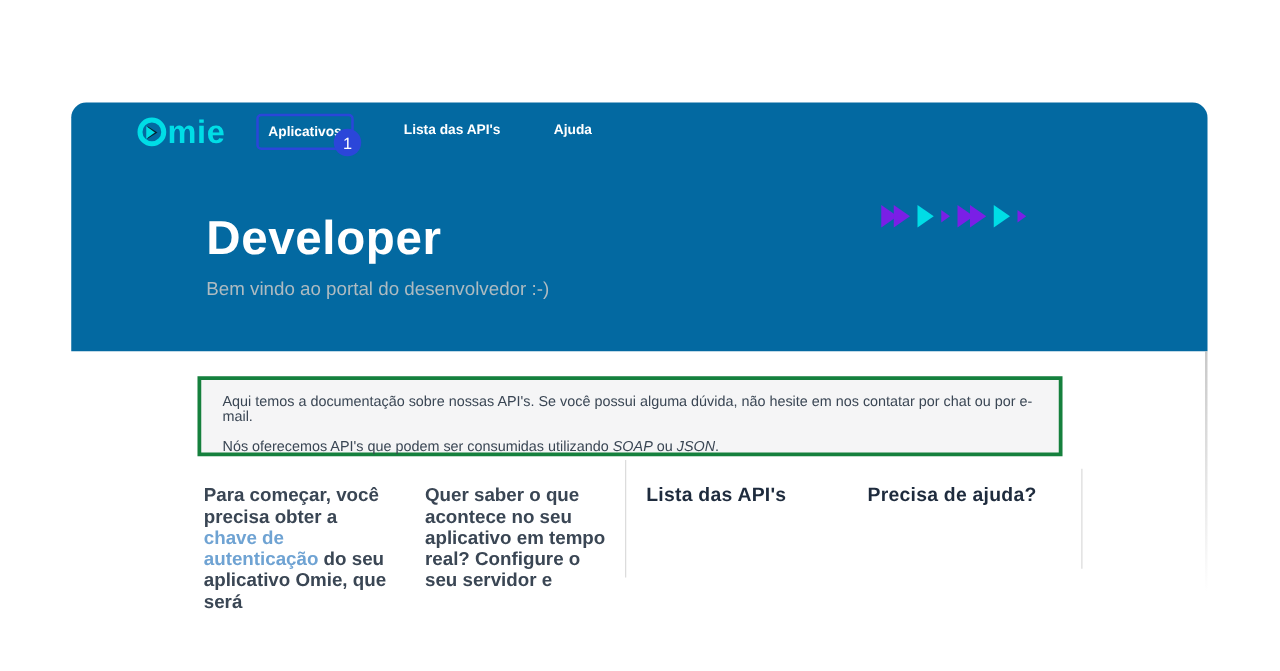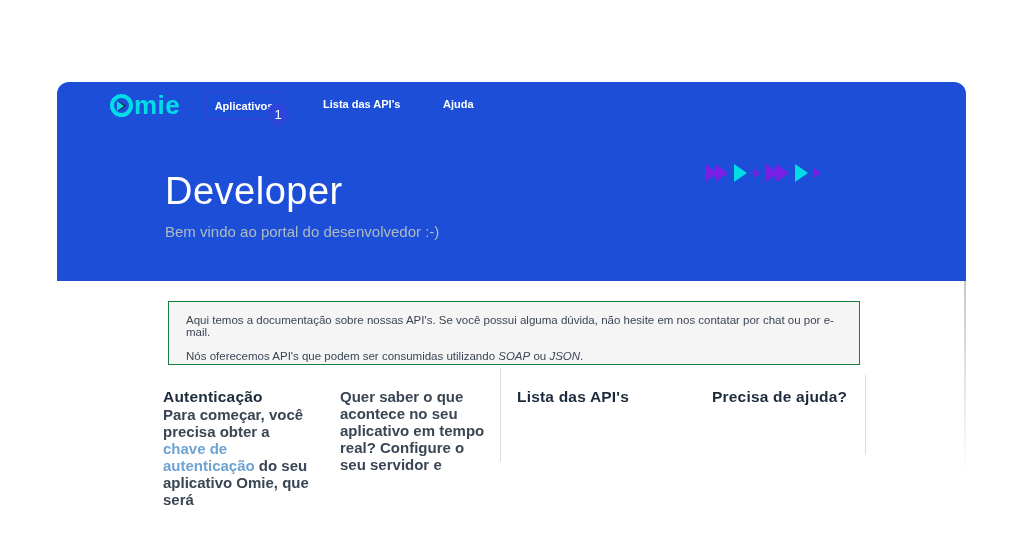--- a/index.html
+++ b/index.html
@@ -1,69 +1,69 @@
 <!DOCTYPE html>
 <html><head>
 <meta charset="utf-8">
 <style>
   html,body{margin:0;padding:0;background:#ffffff;}
   body{width:1024px;height:537px;overflow:hidden;font-family:"Liberation Sans",sans-serif;}
   .canvas{position:relative;width:1024px;height:537px;background:#ffffff;}
 
   
   .hero-panel{position:absolute;left:57px;top:82px;width:909px;height:199px;
-    background:#1d4ed8;border-radius:12px 12px 0 0;}
+    background:#0369a1;border-radius:12px 12px 0 0;}
 
   .logo{position:absolute;left:53px;top:8px;display:flex;align-items:center;
     color:#00dde6;font-size:26px;font-weight:700;letter-spacing:.5px;cursor:pointer;}
   .logo-o{position:relative;display:inline-block;width:15px;height:15px;
     border:4px solid #00dde6;border-radius:50%;margin-right:1px;}
   .logo-o .play{position:absolute;left:4px;top:2.5px;width:0;height:0;
     border-top:5px solid transparent;border-bottom:5px solid transparent;border-left:8px solid #052330;}
   .logo-o .play:after{content:"";position:absolute;left:-8px;top:-5px;width:0;height:0;
     border-top:5px solid transparent;border-bottom:5px solid transparent;border-left:7px solid #00dde6;
     transform:translateX(-1px);}
 
   .nav-item{position:absolute;color:#ffffff;font-size:11px;font-weight:700;cursor:pointer;white-space:nowrap;}
   .nav-box{position:absolute;left:148px;top:9px;width:74px;height:25px;
     border:2px solid #2b46d9;border-radius:4px;display:flex;align-items:center;justify-content:center;
     cursor:pointer;}
   .nav-box span{color:#ffffff;font-size:11px;font-weight:700;}
   .anno-badge{position:absolute;left:210px;top:21px;width:22px;height:22px;border-radius:50%;
     background:#2b46d9;color:#ffffff;font-size:13px;font-weight:400;
     display:flex;align-items:center;justify-content:center;}
 
-  .hero-title{position:absolute;left:108px;top:88px;color:#ffffff;font-size:38px;font-weight:400;
+  .hero-title{position:absolute;left:108px;top:88px;color:#ffffff;font-size:38px;font-weight:700;
     letter-spacing:.5px;}
   .hero-subtitle{position:absolute;left:108px;top:141px;color:#aebbc1;font-size:15px;font-weight:400;}
 
   
   .arrows{position:absolute;left:648px;top:82px;display:flex;align-items:center;gap:6px;}
   .tri{width:0;height:0;border-top:9px solid transparent;border-bottom:9px solid transparent;}
   .tri.purple{border-left:13px solid #7a1fe6;}
   .tri.cyan{border-left:13px solid #00dde6;}
   .tri.small{border-top:5px solid transparent;border-bottom:5px solid transparent;border-left:7px solid #7a1fe6;}
   .ff{display:flex;}
   .ff .tri+ .tri{margin-left:-3px;}
 
   
   .page-edge{position:absolute;left:964px;top:281px;width:2px;height:192px;
     background:linear-gradient(to bottom,#b5b5b5,rgba(255,255,255,0));opacity:.75;}
 
   
-  .intro-box{position:absolute;left:168px;top:301px;width:692px;height:64px;box-sizing:border-box;
-    background:#f5f5f6;border:1px solid #15803d;padding:12px 17px;color:#3a4654;font-size:11.5px;}
+  .intro-box{position:absolute;left:158px;top:301px;width:692px;height:64px;box-sizing:border-box;
+    background:#f5f5f6;border:3px solid #15803d;padding:12px 17px;color:#3a4654;font-size:11.5px;}
   .intro-box p{margin:0;}
   .intro-box p+p{margin-top:12px;}
   .intro-box .it{font-style:italic;}
 
   
   .cols{position:absolute;left:0;top:388px;width:1024px;}
   .col{position:absolute;top:0;width:152px;}
-  .col1{left:163px;} .col2{left:340px;} .col3{left:517px;} .col4{left:712px;}
+  .col1{left:163px;} .col2{left:340px;} .col3{left:517px;} .col4{left:694px;}
   .col h3{margin:0;color:#1e2b3d;font-size:15.5px;font-weight:700;letter-spacing:.2px;}
   .col p{margin:0 0 0 0;color:#3a4654;font-size:15px;line-height:17px;font-weight:bold;}
   .link{color:#6fa3d3;cursor:pointer;}
 
   .v-divider{position:absolute;width:1px;background:#dcdcdc;}
   .vd1{left:500px;top:368px;height:94px;}
   .vd2{left:865px;top:375px;height:80px;}
 </style>
 </head>
 <body>
@@ -111,21 +111,20 @@
   <div class="page-edge"></div>
 
   <div class="intro-box">
     <p>Aqui temos a documentação sobre nossas API's. Se você possui alguma dúvida, não hesite em nos contatar por chat ou por e-mail.</p>
     <p><span>Nós oferecemos API's que podem ser consumidas utilizando </span><span class="it">SOAP</span><span> ou </span><span class="it">JSON</span><span>.</span></p>
   </div>
 
   <div class="cols">
 
     <div class="col col1">
-      <h3>Autenticação</h3>
       <p><span>Para começar, você precisa obter a </span><span class="link">chave de autenticação</span><span> do seu aplicativo Omie, que será</span></p>
     </div>
 
     <div class="col col2">
       <p><span>Quer saber o que acontece no seu aplicativo em tempo real? Configure o seu servidor e</span><span class="link"></span><span></span></p>
     </div>
 
     <div class="col col3">
       <h3>Lista das API's</h3>
     </div>

